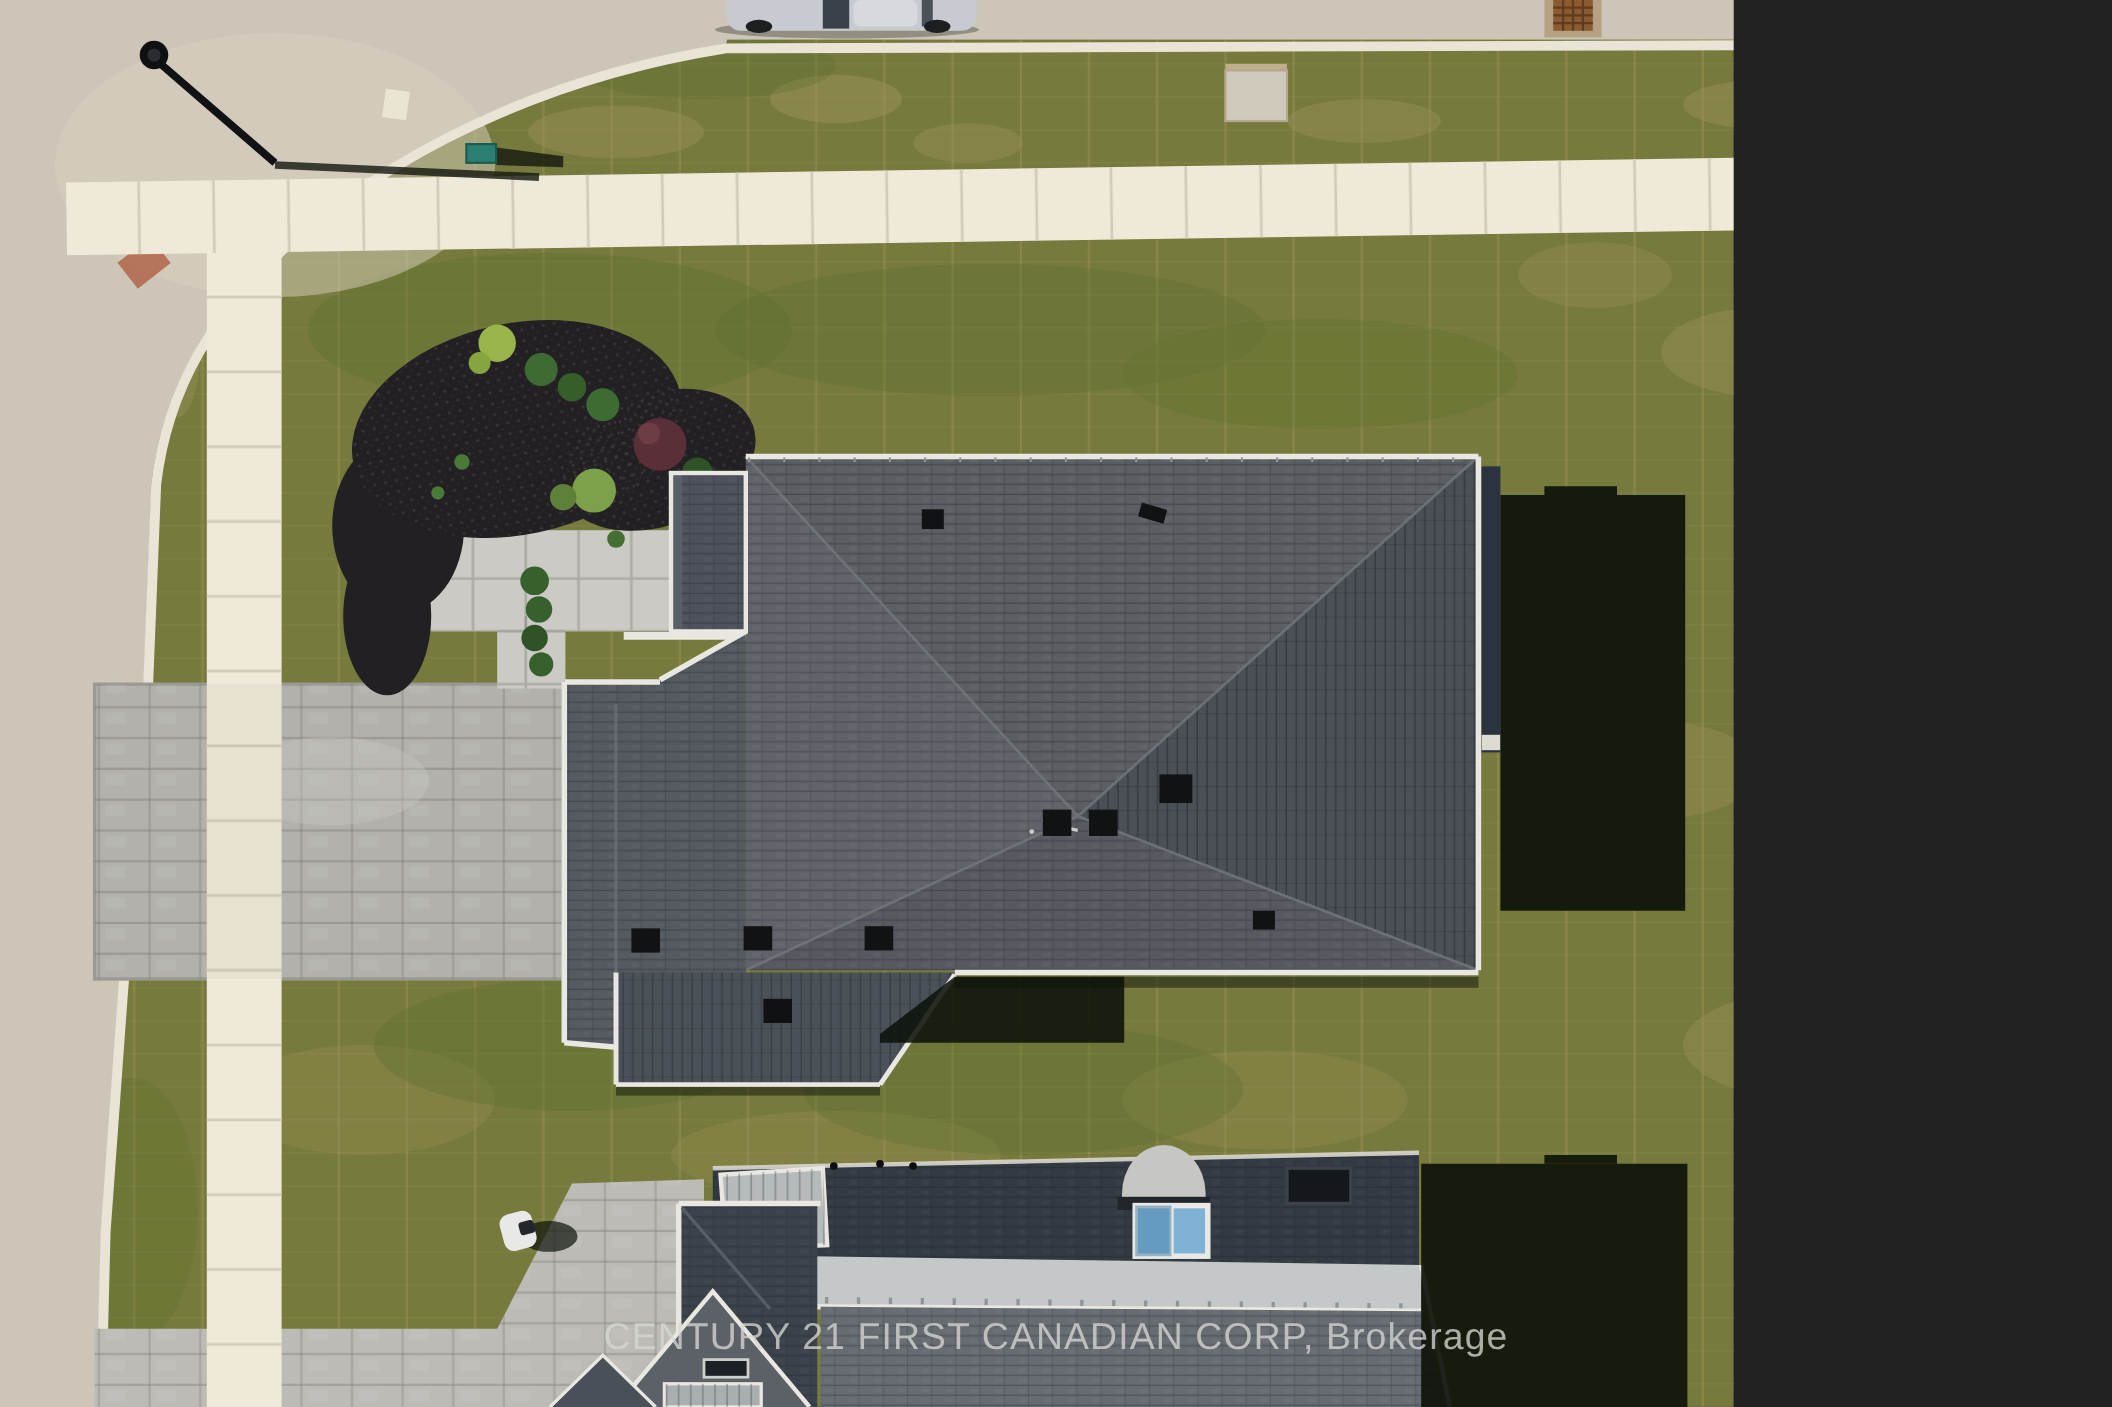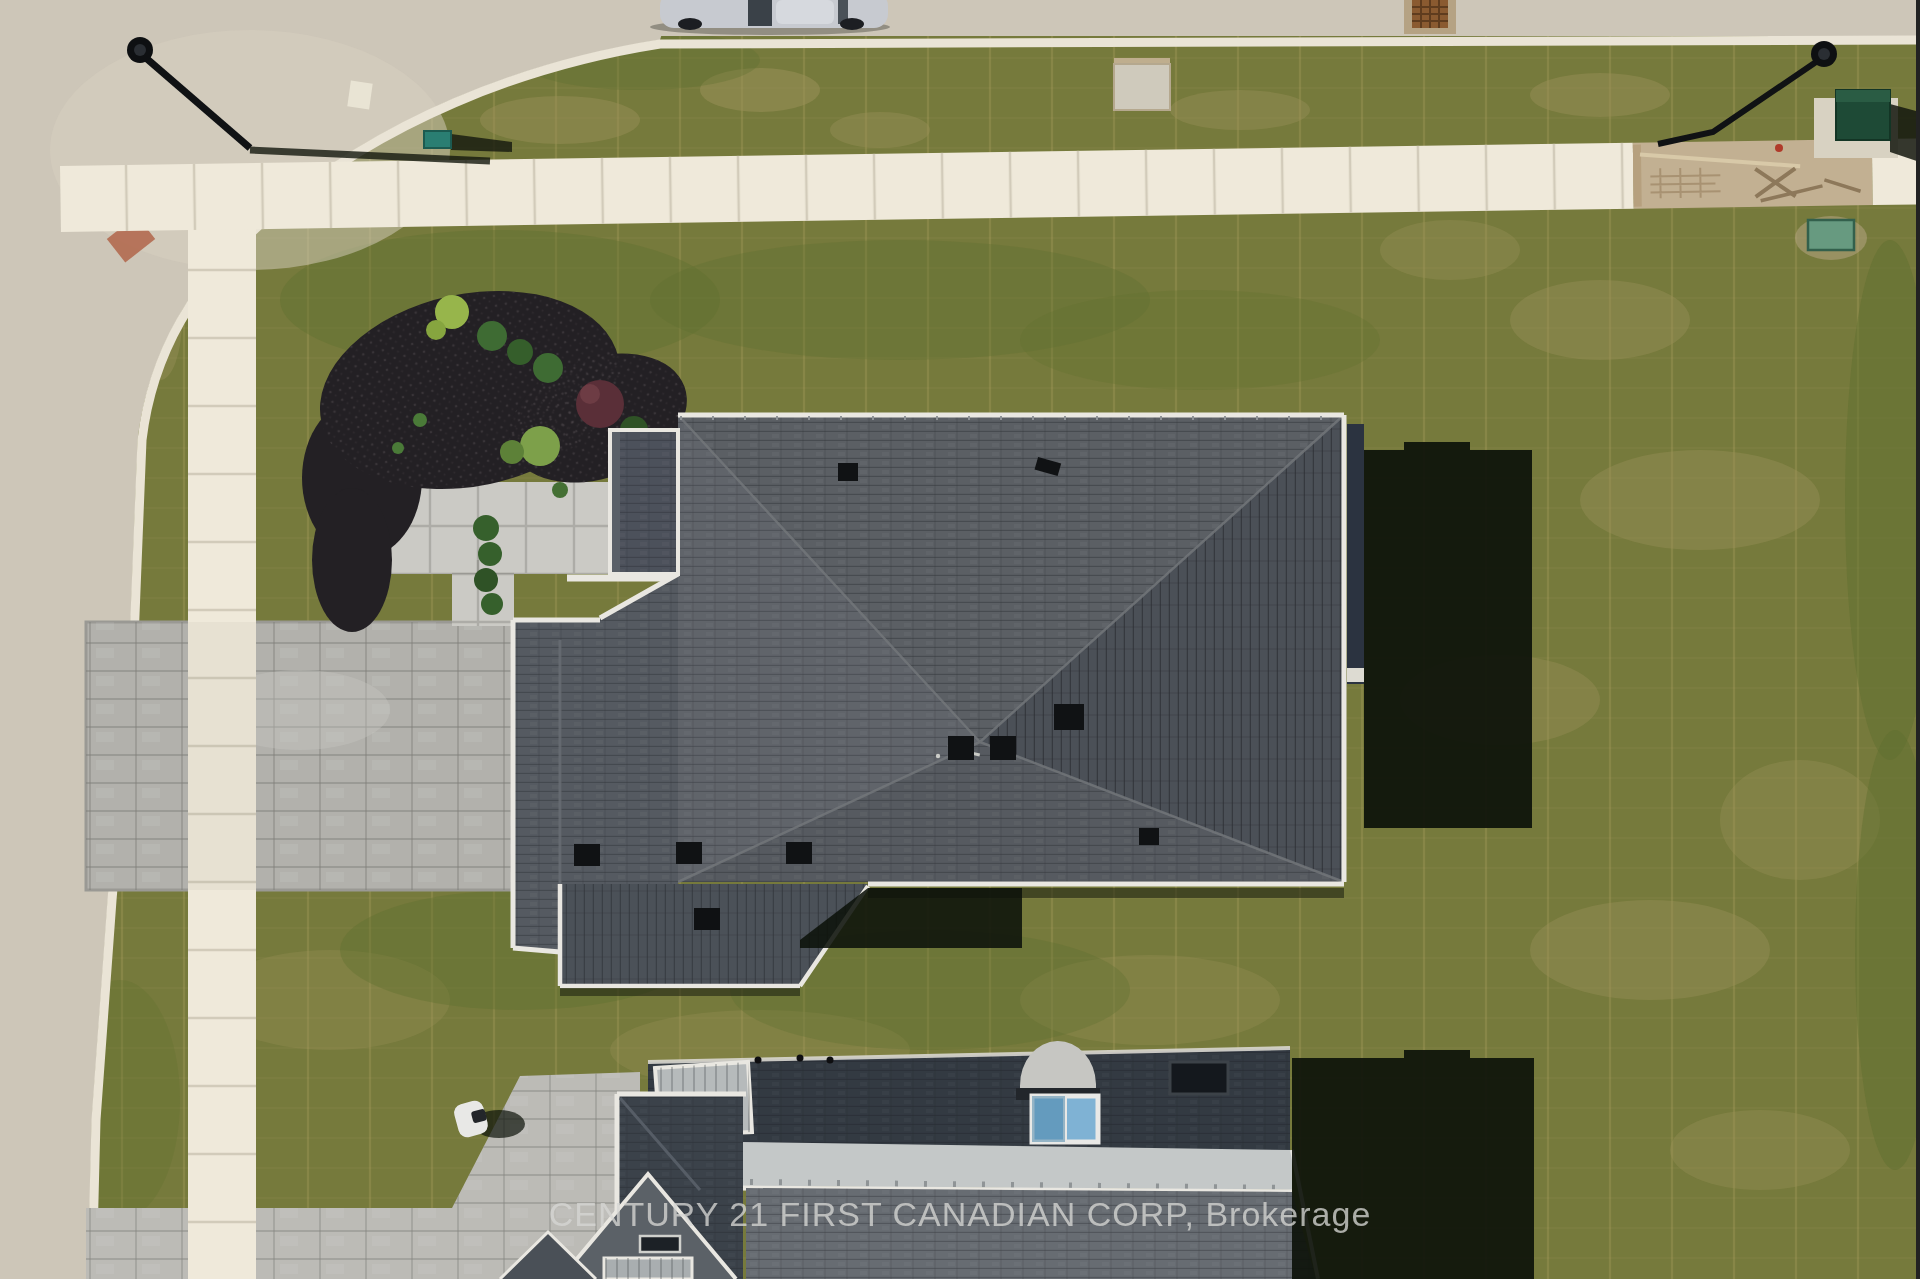--- a/index.html
+++ b/index.html
@@ -1,16 +1,16 @@
 <!DOCTYPE html>
 <html><head>
 <meta charset="utf-8">
 <style>
   html,body{margin:0;padding:0;background:#222;}
-  .stage{position:relative;width:1916px;height:1279px;overflow:hidden;
+  .stage{position:relative;width:1576px;height:1279px;overflow:hidden;
          font-family:"Liberation Sans", sans-serif;}
   .stage svg{position:absolute;left:0;top:0;display:block;}
   text{font-family:"Liberation Sans", sans-serif;}
 </style>
 </head>
 <body>
 
 <div class="stage">
 <svg width="1920" height="1279" viewBox="0 0 1920 1279">
   <defs>

